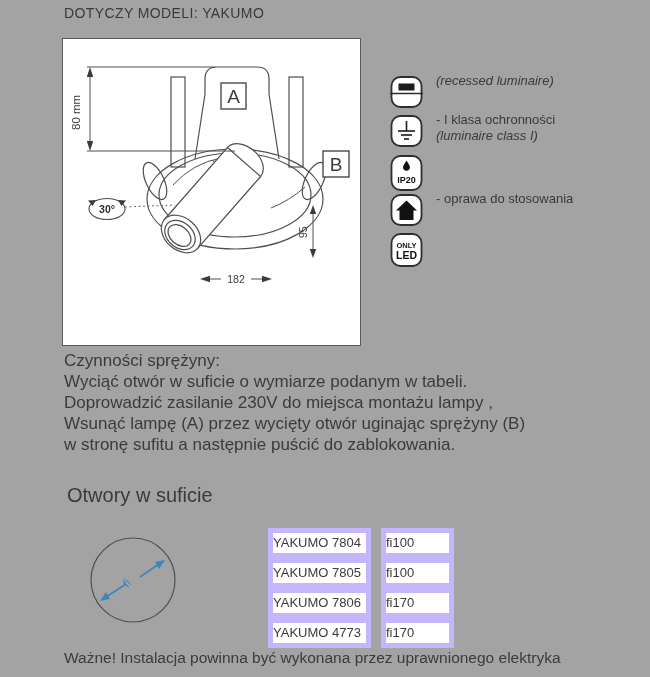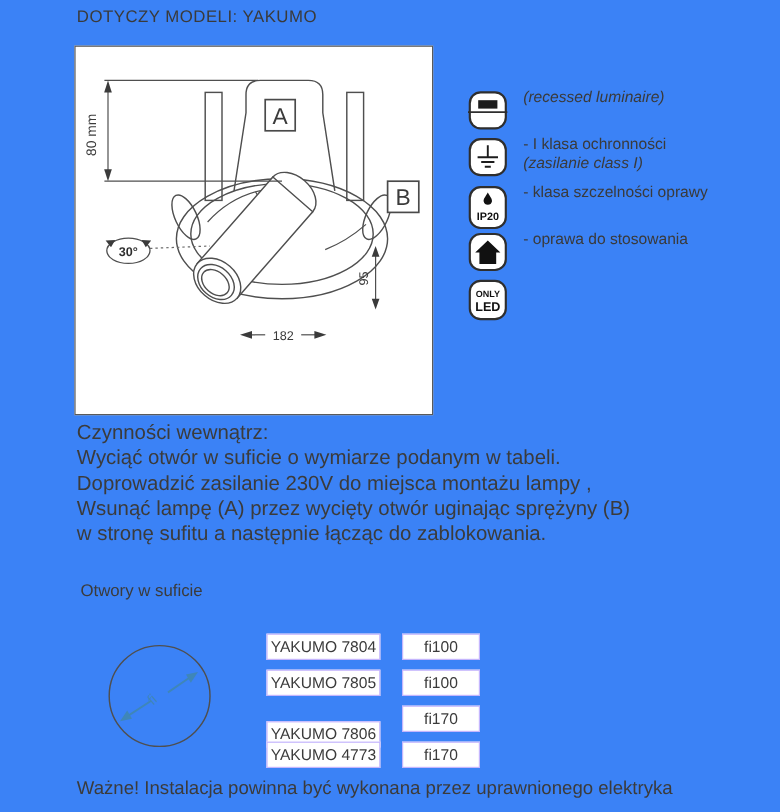--- a/index.html
+++ b/index.html
@@ -1,32 +1,32 @@
 <!DOCTYPE html>
 <html><head>
 <meta charset="utf-8">
 <style>
   html,body{margin:0;padding:0;background:#fff;}
-  .page{position:relative;width:650px;height:677px;background:#3b82f6;overflow:hidden;
+  .page{position:relative;width:650px;height:677px;background:#a3a3a3;overflow:hidden;
         font-family:"Liberation Sans", sans-serif;color:#3b3b3b;}
   .title{position:absolute;left:64px;top:5px;font-size:14px;letter-spacing:.4px;color:#3a3a3a;}
   .drawing-frame{position:absolute;left:62px;top:38px;width:297px;height:306px;border:1px solid #5a5a5a;background:#fff;}
   .drawing-frame svg{display:block;}
   
   .feature-icon{position:absolute;left:390px;}
   .feature-text{position:absolute;left:436px;font-size:13px;line-height:16px;color:#3a3a3a;white-space:nowrap;}
   .feature-text .it{font-style:italic;}
   
   .instructions{position:absolute;left:64px;top:350px;font-size:17px;line-height:21px;color:#3b3b3b;white-space:nowrap;}
   .instructions p{margin:0;}
   
-  .holes-heading{position:absolute;left:67px;top:484px;font-size:14px;color:#3b3b3b;text-align:center;}
+  .holes-heading{position:absolute;left:67px;top:484px;font-size:20px;color:#3b3b3b;text-align:center;}
   .hole-circle{position:absolute;left:86px;top:533px;}
-  .tbox{position:absolute;height:20px;border:1px solid #c4b5fd;font-size:13px;line-height:20px;
-        text-align:center;color:#3b3b3b;background:#fff;}
+  .tbox{position:absolute;height:20px;border:5px solid #c4b5fd;font-size:13px;line-height:20px;
+        color:#3b3b3b;background:#fff;margin-left:46px;}
   .tbox.model{left:222px;width:93px;}
   .tbox.fi{left:335px;width:63px;}
   .note{position:absolute;left:64px;top:649px;font-size:15.5px;color:#3b3b3b;white-space:nowrap;}
   svg text{font-family:"Liberation Sans", sans-serif;}
 </style>
 </head>
 <body>
 
 <div class="page">
 
@@ -112,73 +112,72 @@
     <rect x="1.5" y="2" width="30" height="30" rx="9" fill="#fff" stroke="#2e2e2e" stroke-width="1.8"></rect>
     <g stroke="#1c1c1c" stroke-width="1.6">
       <line x1="16.5" y1="7" x2="16.5" y2="17"></line>
       <line x1="8" y1="17" x2="25" y2="17"></line>
       <line x1="11" y1="21" x2="22" y2="21"></line>
       <line x1="14" y1="25" x2="19" y2="25"></line>
     </g>
   </svg>
   <div class="feature-text" style="top:112px">
     <div>- I klasa ochronności</div>
-    <div><span></span><span class="it">(zasilanie class I)</span></div>
+    <div><span></span><span class="it">(luminaire class I)</span></div>
   </div>
 
   <svg class="feature-icon" style="top:154px" width="33" height="38" viewBox="0 0 33 38">
     <rect x="1.5" y="2" width="30" height="34" rx="9" fill="#fff" stroke="#2e2e2e" stroke-width="1.8"></rect>
     <path d="M16.5,6.5 C14.5,10 13,11.5 13,13.7 A3.6,3.9 0 0 0 20,13.7 C20,11.5 18.5,10 16.5,6.5 Z" fill="#111"></path>
     <text x="16.5" y="29" font-size="9" font-weight="bold" text-anchor="middle" fill="#111">IP20</text>
   </svg>
   <div class="feature-text" style="top:152px">
-    <div>- klasa szczelności oprawy</div>
   </div>
 
   <svg class="feature-icon" style="top:193px" width="33" height="34" viewBox="0 0 33 34">
     <rect x="1.5" y="2" width="30" height="30" rx="9" fill="#fff" stroke="#2e2e2e" stroke-width="1.8"></rect>
     <path d="M16.5,7.5 L27,17.5 L23.5,17.5 L23.5,27 L9.5,27 L9.5,17.5 L6,17.5 Z" fill="#111"></path>
   </svg>
   <div class="feature-text" style="top:191px">
     <div>- oprawa do stosowania</div>
   </div>
 
   <svg class="feature-icon" style="top:232px" width="33" height="36" viewBox="0 0 33 36">
     <rect x="1.5" y="2" width="30" height="32" rx="9" fill="#fff" stroke="#2e2e2e" stroke-width="1.8"></rect>
     <text x="16.5" y="15.5" font-size="7.5" font-weight="bold" text-anchor="middle" fill="#111">ONLY</text>
     <text x="16.5" y="27" font-size="10.5" font-weight="bold" text-anchor="middle" fill="#111">LED</text>
   </svg>
   <div class="feature-text" style="top:230px">
   </div>
 
   <div class="instructions">
-    <p>Czynności wewnątrz:</p>
+    <p>Czynności sprężyny:</p>
     <p>Wyciąć otwór w suficie o wymiarze podanym w tabeli.</p>
     <p>Doprowadzić zasilanie 230V do miejsca montażu lampy ,</p>
     <p>Wsunąć lampę (A) przez wycięty otwór uginając sprężyny (B)</p>
-    <p>w stronę sufitu a następnie łącząc do zablokowania.</p>
+    <p>w stronę sufitu a następnie puścić do zablokowania.</p>
   </div>
 
   <div class="holes-heading">Otwory w suficie</div>
 
   <svg class="hole-circle" width="95" height="95" viewBox="0 0 95 95">
     <circle cx="47" cy="47" r="42" fill="none" stroke="#4f4f4f" stroke-width="1.2"></circle>
     <g stroke="#3f86b8" stroke-width="1.6" fill="#3f86b8">
       <line x1="54" y1="44" x2="73" y2="31"></line>
       <polygon points="79,27 69,29 73,36" stroke="none"></polygon>
       <line x1="40" y1="51" x2="20" y2="64"></line>
       <polygon points="14,68 24,66 20,59" stroke="none"></polygon>
     </g>
     <text transform="translate(42,55) rotate(-52)" font-size="12" font-style="italic" fill="#3f86b8">fi</text>
   </svg>
 
   <div class="tbox model" style="top:528px">YAKUMO 7804</div>
   <div class="tbox fi" style="top:528px">fi100</div>
   <div class="tbox model" style="top:558px">YAKUMO 7805</div>
   <div class="tbox fi" style="top:558px">fi100</div>
-  <div class="tbox model" style="top:601px">YAKUMO 7806</div>
+  <div class="tbox model" style="top:588px">YAKUMO 7806</div>
   <div class="tbox fi" style="top:588px">fi170</div>
   <div class="tbox model" style="top:618px">YAKUMO 4773</div>
   <div class="tbox fi" style="top:618px">fi170</div>
 
   <div class="note">Ważne! Instalacja powinna być wykonana przez uprawnionego elektryka</div>
 
 </div>
 
 </body></html>

